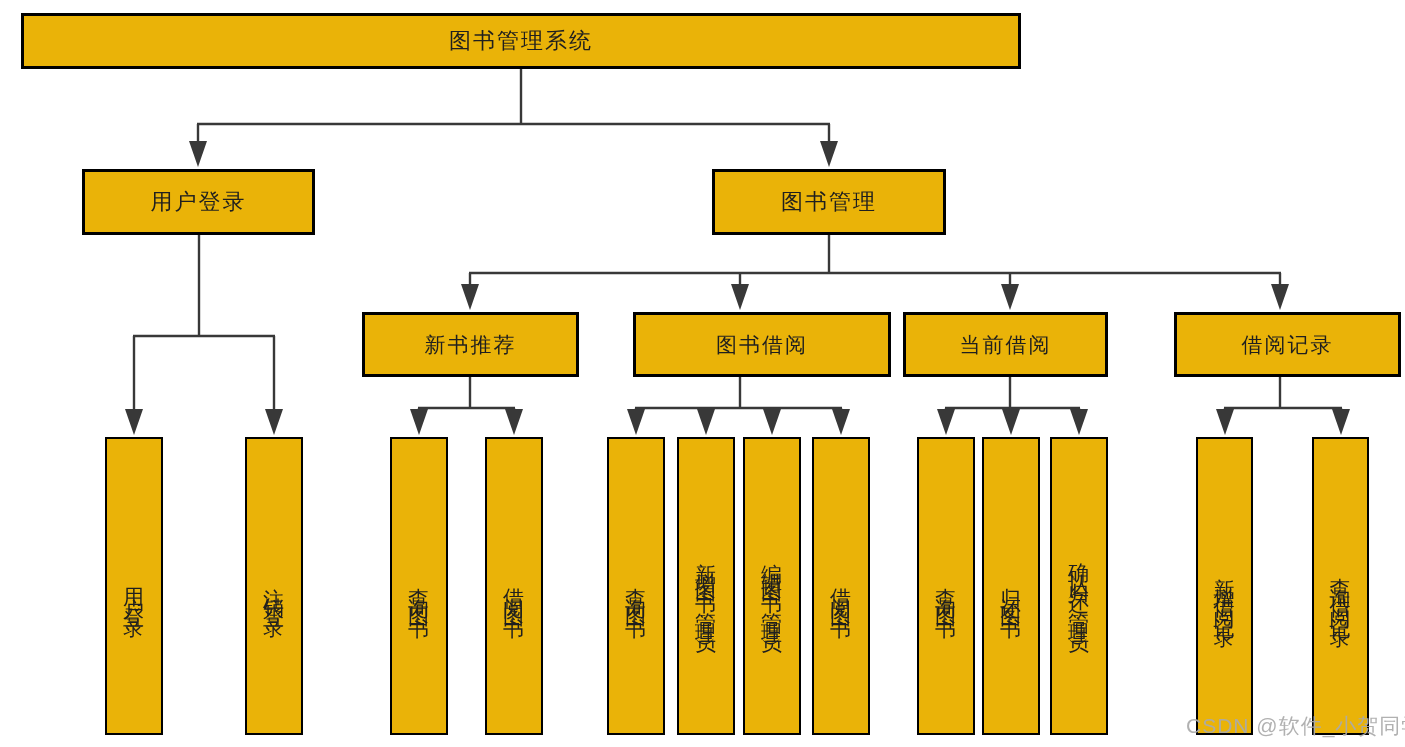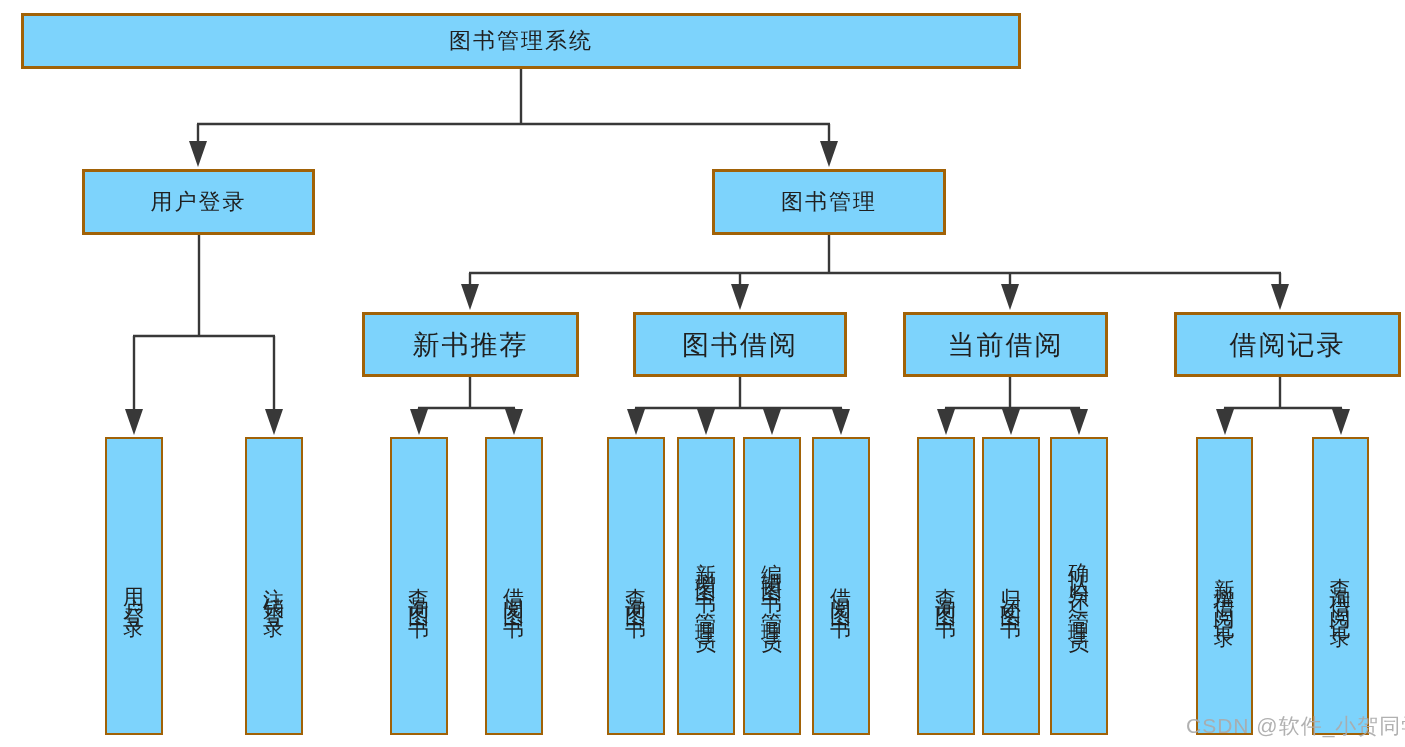--- a/index.html
+++ b/index.html
@@ -14,34 +14,34 @@
   .connectors {
     position: absolute;
     left: 0; top: 0;
     width: 1405px; height: 747px;
     z-index: 1;
     pointer-events: none;
   }
   .box {
     position: absolute;
     box-sizing: border-box;
-    background: #7dd3fc;
-    border: 3px solid #a16207;
+    background: #eab308;
+    border: 3px solid #000000;
     display: flex;
     align-items: center;
     justify-content: center;
     z-index: 2;
     color: #1f1f1f;
   }
   .root-box   { left: 21px;  top: 13px;  width: 1000px; height: 56px; }
   .l2-box     { top: 169px; height: 66px; }
   .l3-box     { top: 312px; height: 65px; }
   .leaf-box   { top: 437px; height: 298px; width: 58px; border-width: 2.5px; }
   .hlabel { font-size: 22px; letter-spacing: 2px; white-space: nowrap; }
-  .l3-box .hlabel { font-size: 27px; }
+  .l3-box .hlabel { font-size: 21px; }
   .vlabel {
     writing-mode: vertical-rl;
     text-orientation: mixed;
     font-size: 21px;
     line-height: 1;
     letter-spacing: 10px;
     margin-bottom: -10px; 
     white-space: nowrap;
   }
   .watermark {
@@ -130,21 +130,21 @@
   <div class="box l2-box" style="left:82px; width:233px;">
     <span class="hlabel">用户登录</span>
   </div>
   <div class="box l2-box" style="left:712px; width:234px;">
     <span class="hlabel">图书管理</span>
   </div>
 
   <div class="box l3-box" style="left:362px; width:217px;">
     <span class="hlabel">新书推荐</span>
   </div>
-  <div class="box l3-box" style="left:633px; width:214px;">
+  <div class="box l3-box" style="left:633px; width:258px;">
     <span class="hlabel">图书借阅</span>
   </div>
   <div class="box l3-box" style="left:903px; width:205px;">
     <span class="hlabel">当前借阅</span>
   </div>
   <div class="box l3-box" style="left:1174px; width:227px;">
     <span class="hlabel">借阅记录</span>
   </div>
 
   <div class="box leaf-box" style="left:105px;">

